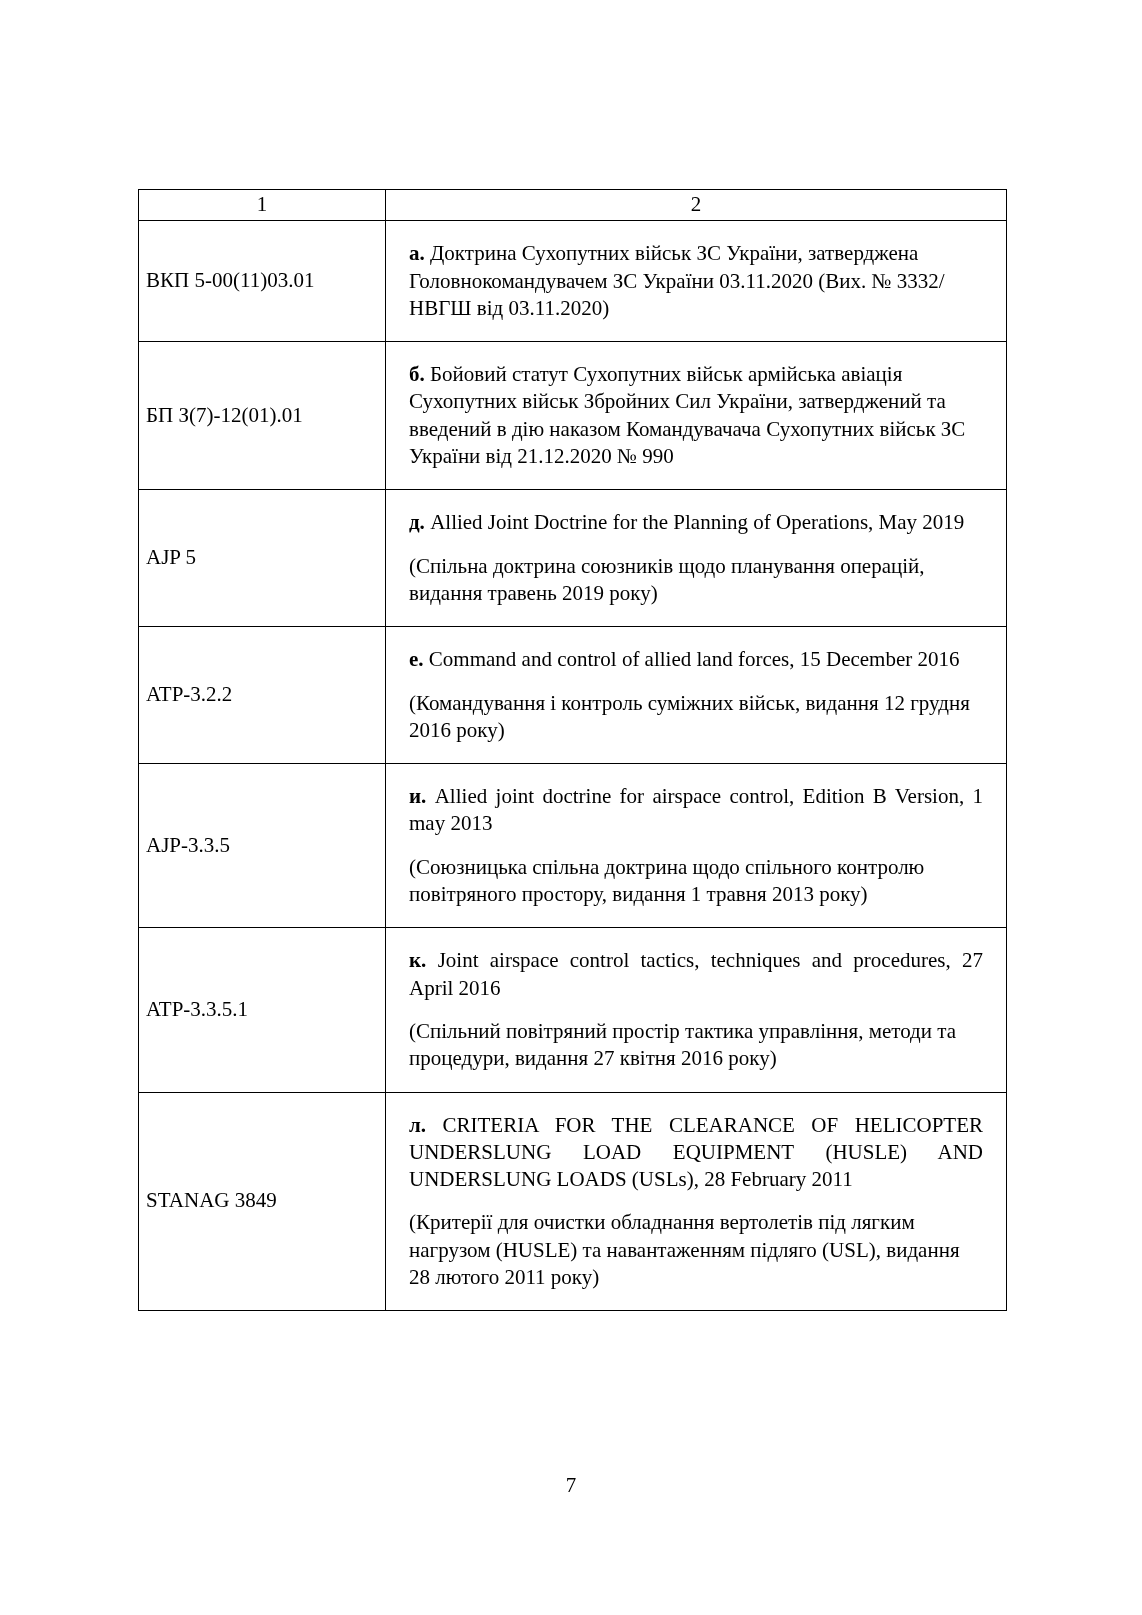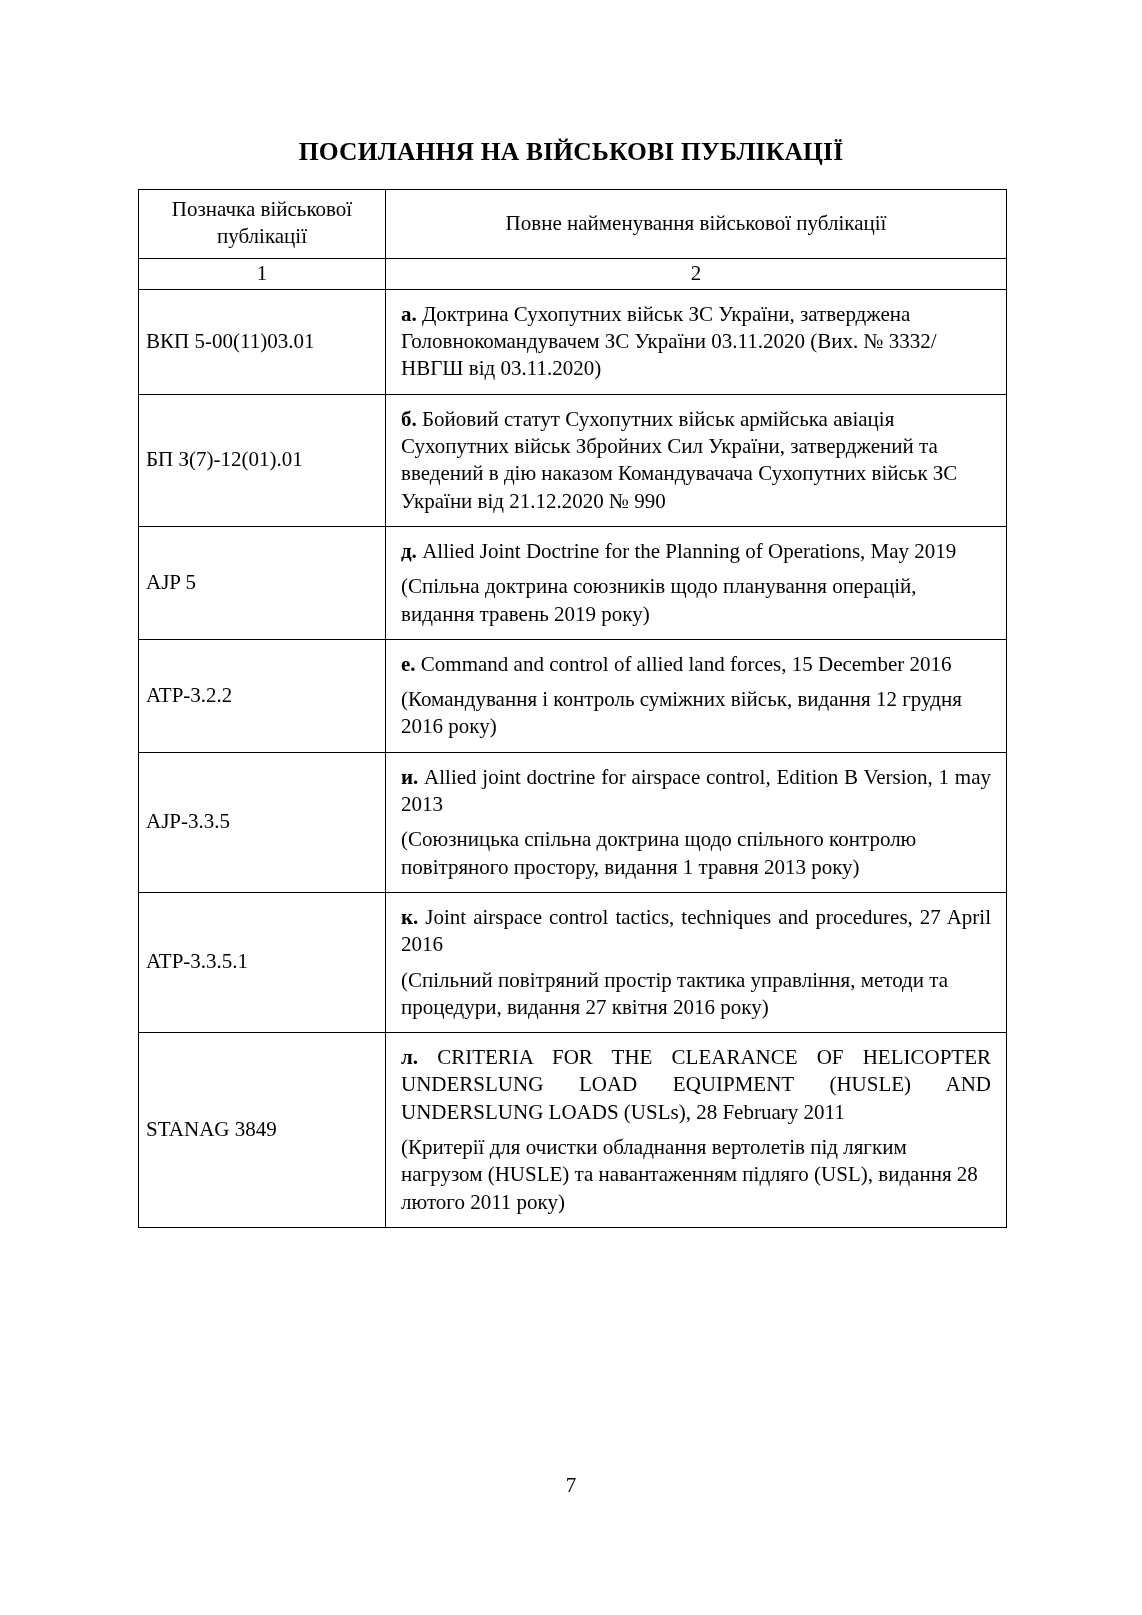--- a/index.html
+++ b/index.html
@@ -76,21 +76,21 @@
 
   .desc-cell {
     text-align: justify;
     text-align-last: left;
     vertical-align: top !important;
     padding-top: 3px !important;
     padding-bottom: 3px !important;
     hyphens: none;
   }
   .desc-cell p {
-    margin: 8px;
+    margin: 16px;
     padding: 0;
     text-align: justify;
     text-align-last: left;
   }
   .desc-cell p.last {
     text-align: left;
   }
   .marker {
     font-weight: bold;
   }
@@ -102,32 +102,27 @@
     width: 1142px;
     text-align: center;
     font-size: 21px;
   }
 </style>
 </head>
 <body>
 
 <div class="page">
 
-  <div class="doc-title">ПОСИЛАННЯ НА ВІЙСЬКОВІ ПУБЛІКАЦІЇ</div>
 
   <table class="ref-table">
     <colgroup>
       <col class="c1">
       <col class="c2">
     </colgroup>
     <tbody>
-      <tr>
-        <td class="hdr">Позначка військової публікації</td>
-        <td class="hdr">Повне найменування військової публікації</td>
-      </tr>
       <tr class="numrow">
         <td>1</td>
         <td>2</td>
       </tr>
     <tr>
           <td class="code-cell">ВКП 5-00(11)03.01</td>
           <td class="desc-cell">
             <p class="last"><span class="marker">а.</span> Доктрина Сухопутних військ ЗС України, затверджена Головнокомандувачем ЗС України 03.11.2020 (Вих. № 3332/НВГШ від 03.11.2020)</p>
           </td>
         </tr>

